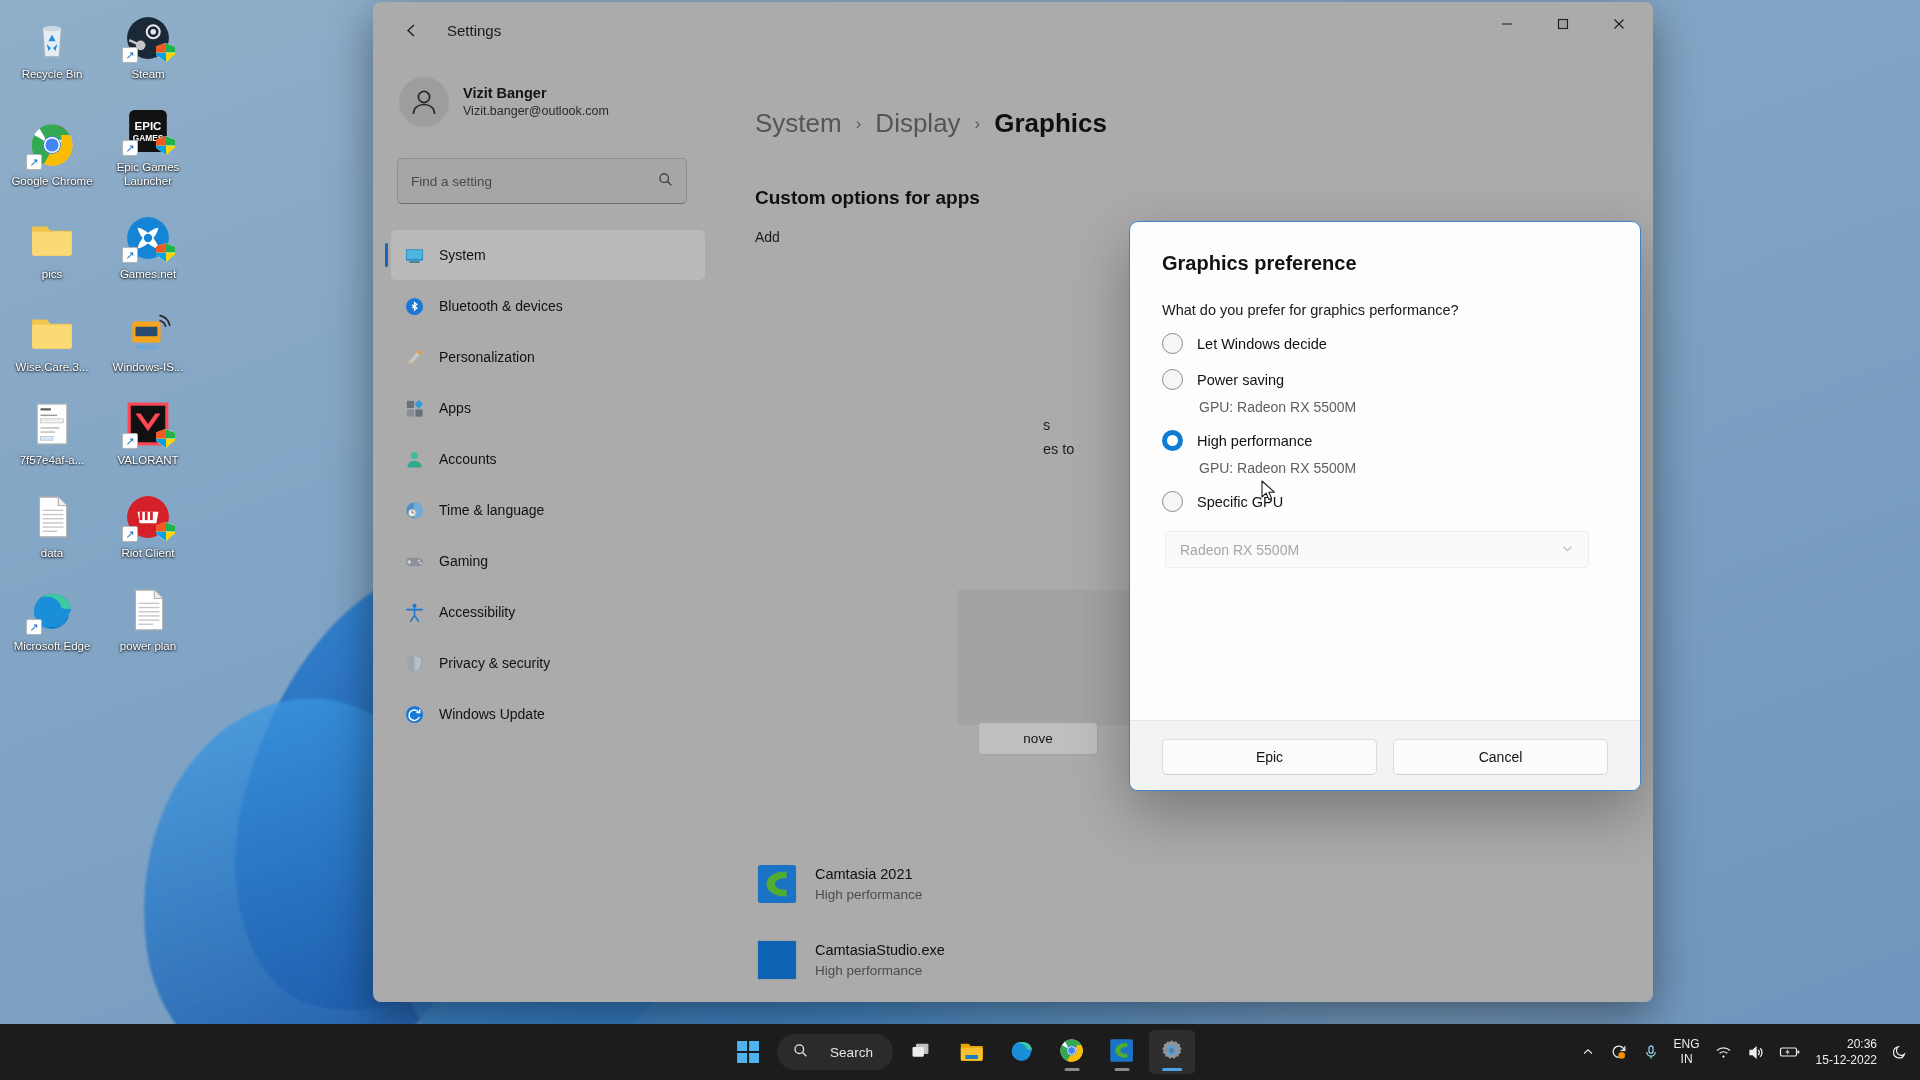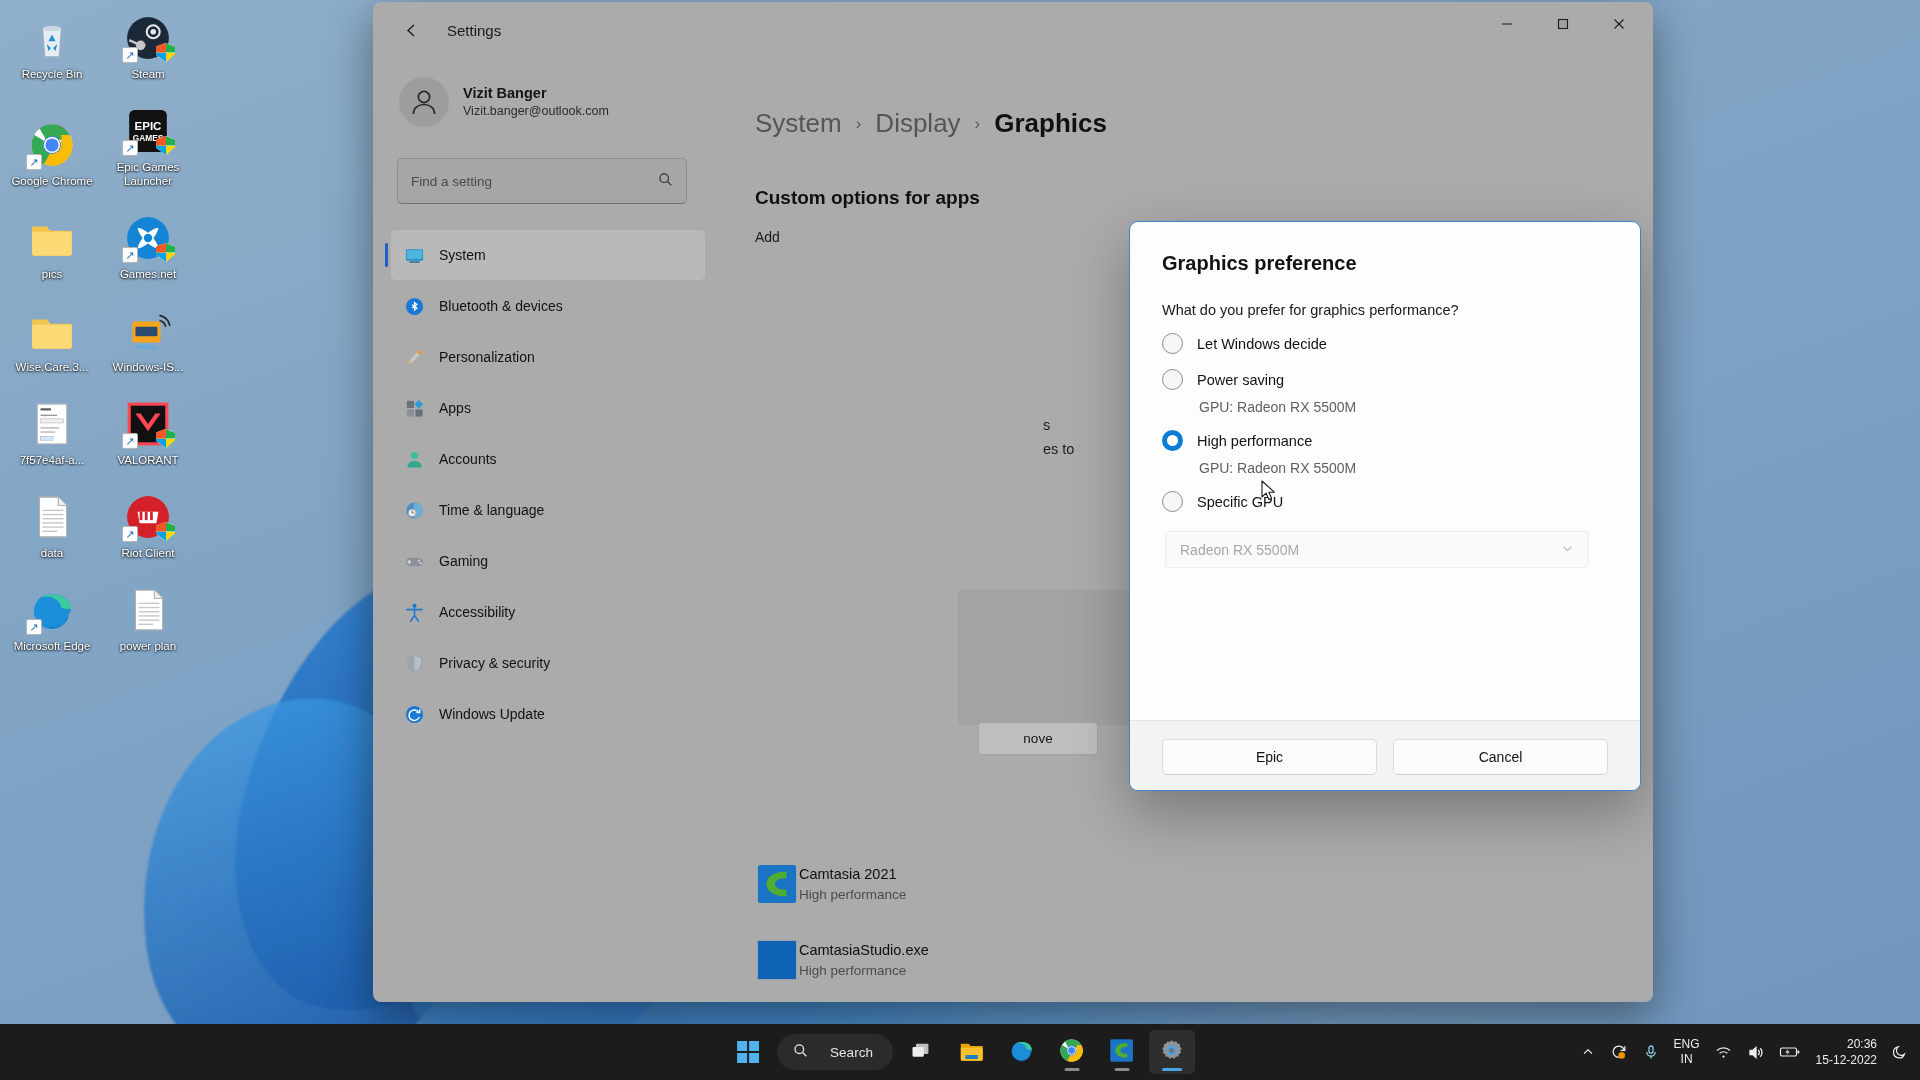--- a/index.html
+++ b/index.html
@@ -135,21 +135,21 @@
   #hidden-block{position:absolute;left:320px;top:355px;width:140px;}
   #remove-btn{
     position:absolute;left:255px;top:664px;width:120px;height:33px;
     background:#BFBFBF;border:1px solid #a3a3a3;border-radius:4px;
     display:flex;align-items:center;justify-content:center;
     font-size:13.5px;color:#141414;cursor:default;
   }
   #grey-panel{position:absolute;left:235px;top:532px;width:215px;height:135px;background:#A3A3A3;}
 
   #app-list{position:absolute;left:32px;top:788px;right:40px;}
-  .app-row{display:flex;align-items:center;height:76px;cursor:default;}
+  .app-row{display:flex;align-items:center;gap:16px;height:76px;cursor:default;}
   .app-ico{width:44px;height:44px;flex:0 0 44px;display:flex;align-items:center;justify-content:center;}
   .app-name{font-size:14.5px;color:#0f0f0f;line-height:21px;}
   .app-pref{font-size:13.5px;color:#4c4c4c;line-height:20px;}
 
   
   #dialog{
     position:absolute;left:756px;top:219px;width:512px;height:570px;
     background:#FDFDFD;border:1px solid #3D83C8;border-radius:9px;
     box-shadow:0 22px 58px rgba(0,0,0,.30);z-index:60;overflow:hidden;
   }

